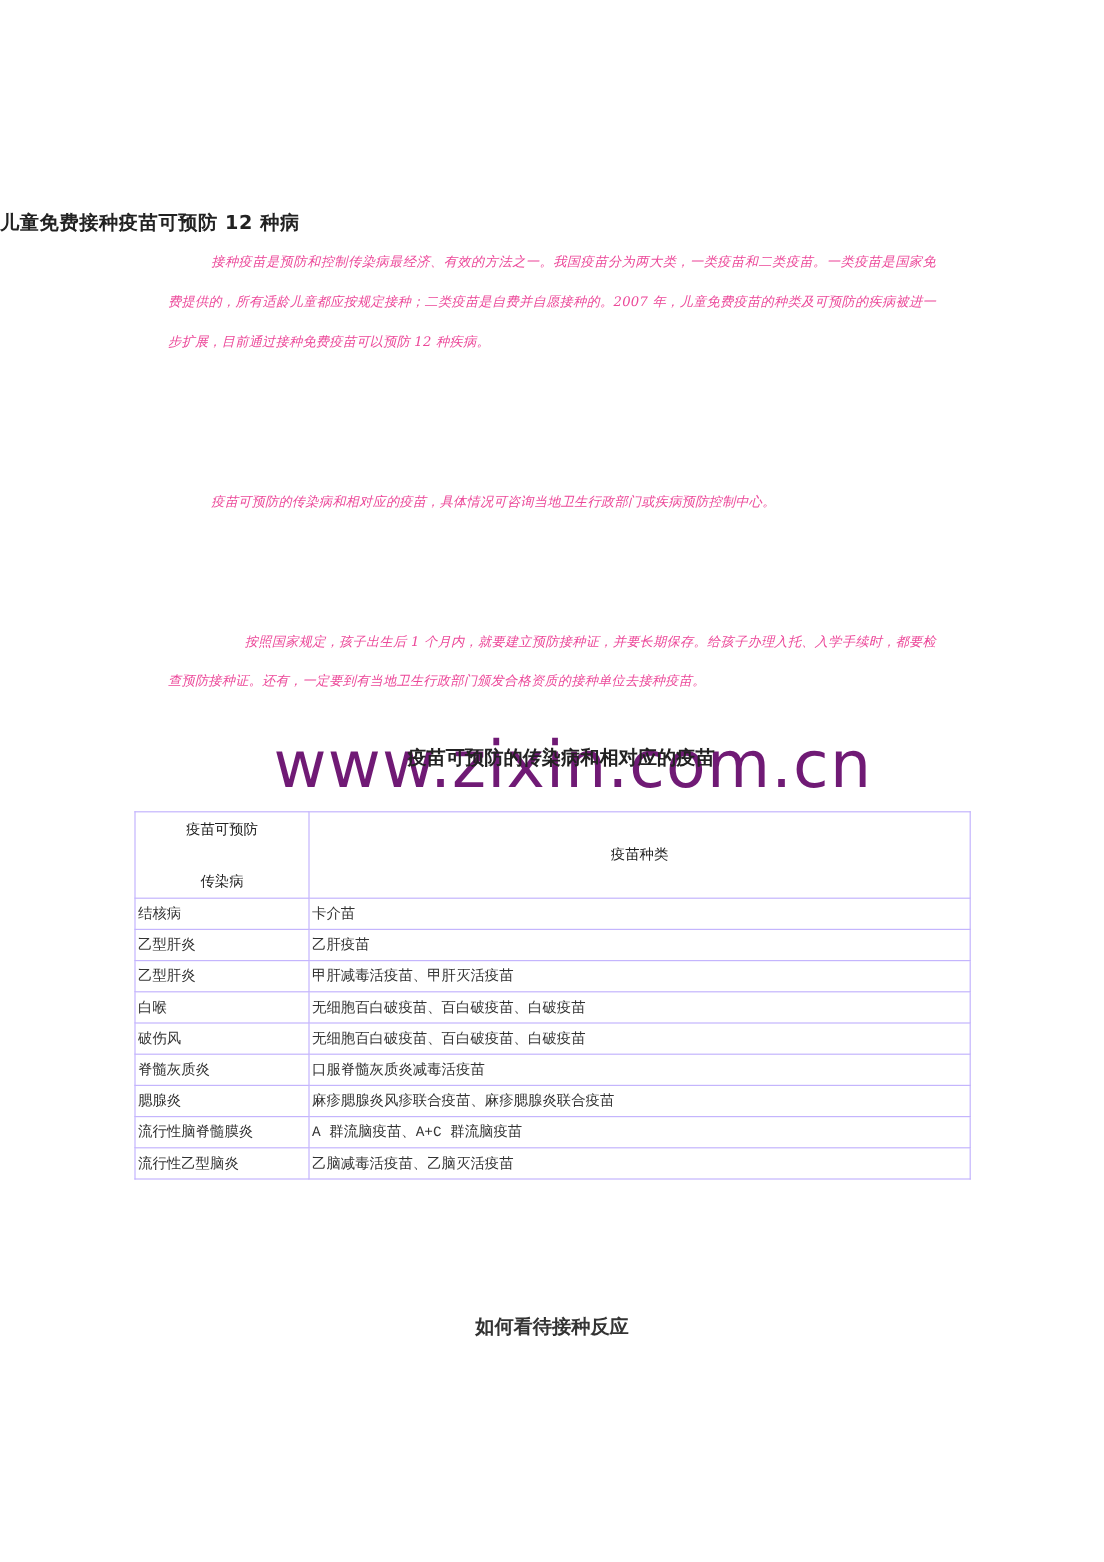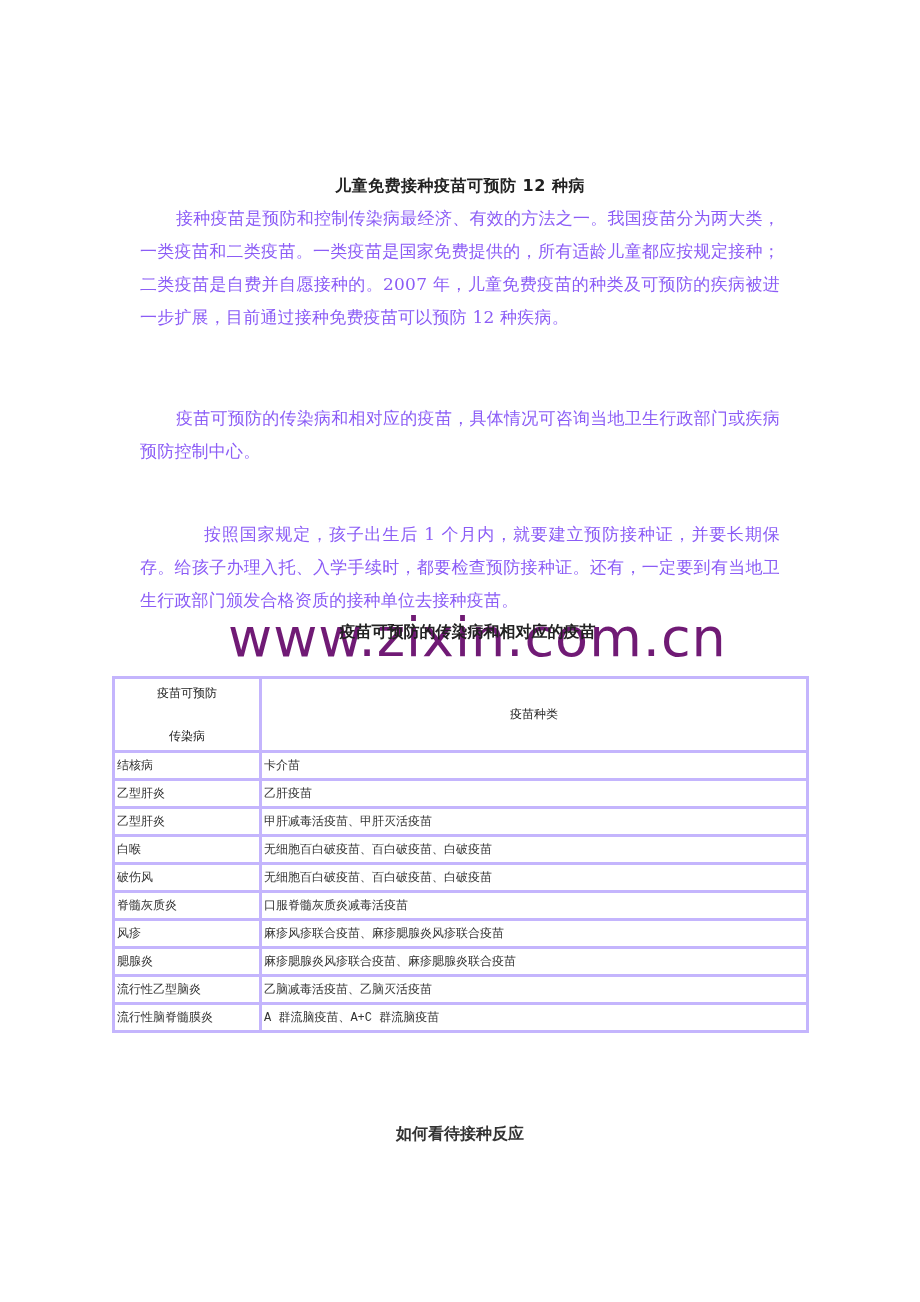--- a/index.html
+++ b/index.html
@@ -18,36 +18,37 @@
     .page {
       position: absolute;
       left: 0; top: 0;
       width: 920px;
       height: 1302px;
     }
     .doc-title {
       position: absolute;
       left: 0; right: 0;
       top: 176px;
-      text-align: center;
+      text-align: left;
       font-family: "DejaVu Sans", "Liberation Sans", sans-serif;
       font-weight: bold;
       font-size: 16px;
       letter-spacing: 0.5px;
       color: #222;
     }
     .para {
       position: absolute;
       left: 140px;
       width: 640px;
-      font-size: 17px;
+      font-size: 11px;
       line-height: 33px;
-      color: #8b5cf6;
+      color: #ec4899;
       text-align: justify;
       letter-spacing: 0.2px;
+      font-style: italic;
     }
     .para.p1 { top: 202px; text-indent: 36px; }
     .para.p2 { top: 402px; text-indent: 36px; }
     .para.p3 { top: 518px; text-indent: 64px; }
 
     .watermark {
       position: absolute;
       left: 228px;
       top: 606px;
       font-family: "DejaVu Sans", "Liberation Sans", sans-serif;
@@ -72,21 +73,21 @@
     .vaccine-table {
       position: absolute;
       left: 112px;
       top: 676px;
       width: 697px;
       border-collapse: collapse;
       border: 1.5px solid #222;
       font-size: 12px;
     }
     .vaccine-table td, .vaccine-table th {
-      border: 3px solid #c4b5fd;
+      border: 1px solid #c4b5fd;
       padding: 0 2px;
       text-align: left;
       vertical-align: middle;
       color: #333;
       font-weight: normal;
       white-space: nowrap;
     }
     .vaccine-table th {
       font-family: "DejaVu Sans", "Liberation Sans", sans-serif;
       font-size: 12px;
@@ -110,21 +111,20 @@
 
     .section-heading {
       position: absolute;
       left: 0; right: 0;
       top: 1096px;
       text-align: center;
       font-family: "DejaVu Sans", "Liberation Sans", sans-serif;
       font-weight: bold;
       font-size: 16px;
       color: #333;
-      margin-top: 28px;
     }
   </style>
 </head>
 <body>
 
 <div class="page">
 
   <div class="doc-title">儿童免费接种疫苗可预防 12 种病</div>
 
   <p class="para p1" style="margin:0;">接种疫苗是预防和控制传染病最经济、有效的方法之一。我国疫苗分为两大类，一类疫苗和二类疫苗。一类疫苗是国家免费提供的，所有适龄儿童都应按规定接种；二类疫苗是自费并自愿接种的。2007 年，儿童免费疫苗的种类及可预防的疾病被进一步扩展，目前通过接种免费疫苗可以预防 12 种疾病。</p>
@@ -163,33 +163,29 @@
       </tr>
       <tr>
         <td>破伤风</td>
         <td>无细胞百白破疫苗、百白破疫苗、白破疫苗</td>
       </tr>
       <tr>
         <td>脊髓灰质炎</td>
         <td>口服脊髓灰质炎减毒活疫苗</td>
       </tr>
       <tr>
-        <td>风疹</td>
-        <td>麻疹风疹联合疫苗、麻疹腮腺炎风疹联合疫苗</td>
-      </tr>
-      <tr>
         <td>腮腺炎</td>
         <td>麻疹腮腺炎风疹联合疫苗、麻疹腮腺炎联合疫苗</td>
       </tr>
       <tr>
+        <td>流行性脑脊髓膜炎</td>
+        <td>A 群流脑疫苗、A+C 群流脑疫苗</td>
+      </tr>
+      <tr>
         <td>流行性乙型脑炎</td>
         <td>乙脑减毒活疫苗、乙脑灭活疫苗</td>
-      </tr>
-      <tr>
-        <td>流行性脑脊髓膜炎</td>
-        <td>A 群流脑疫苗、A+C 群流脑疫苗</td>
       </tr>
     </tbody>
   </table>
 
   <div class="section-heading">如何看待接种反应</div>
 
 </div>
 
 </body></html>

